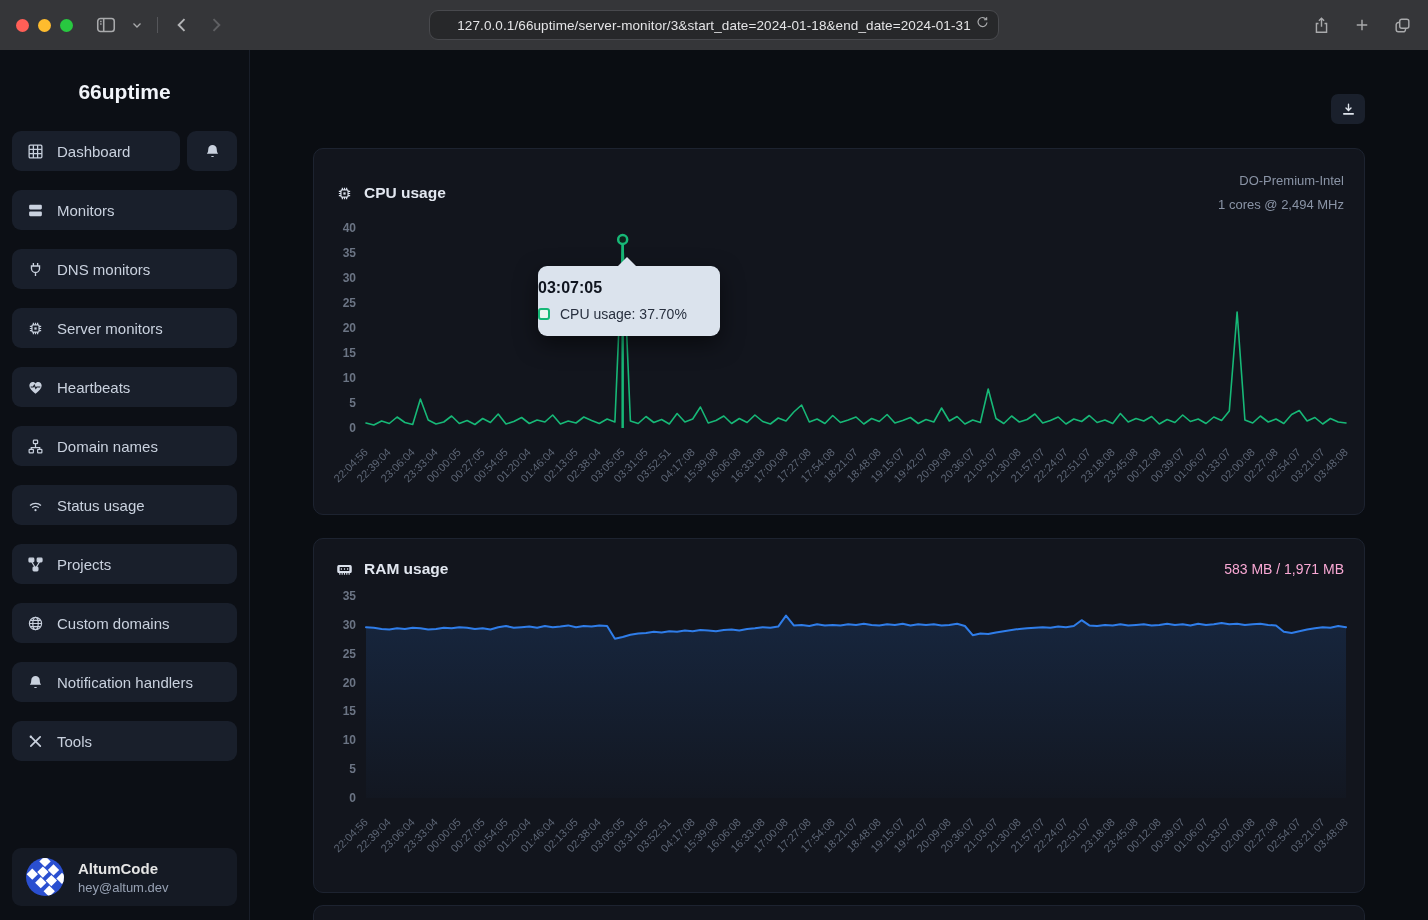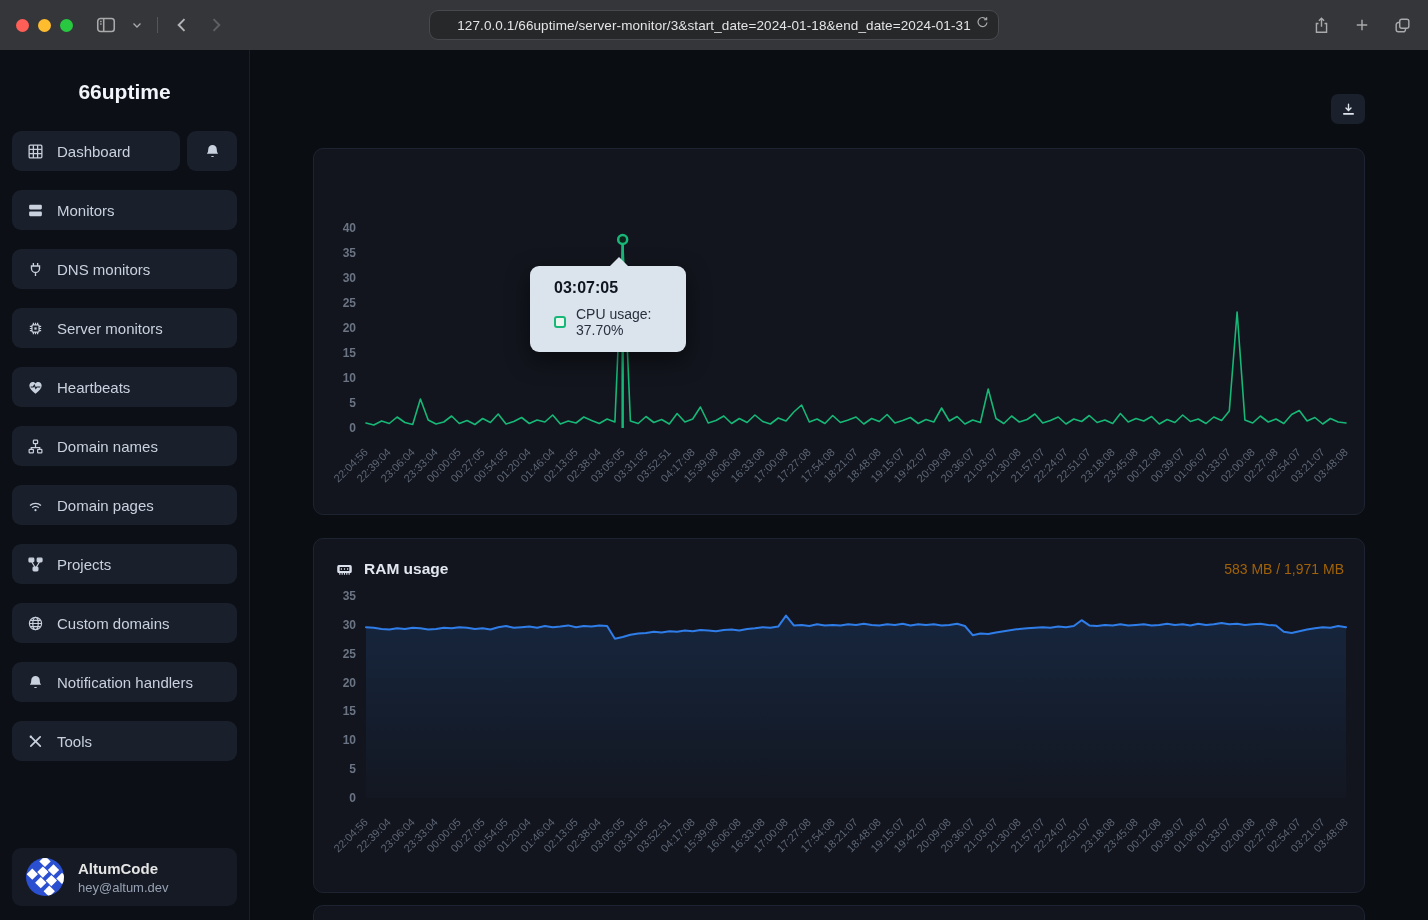--- a/index.html
+++ b/index.html
@@ -55,37 +55,37 @@
 
   .card { position:relative; background:#12151d; border:1px solid #1d2330; border-radius:10px; }
   .cpu-card { height:367px; margin-top:24px; }
   .ram-card { height:355px; margin-top:23px; }
   .card-sliver { height:15px; margin-top:12px; border-radius:10px 10px 0 0; border-bottom:none; }
 
   .card-head { display:flex; justify-content:space-between; padding:20px 20px 0 22px; }
   .card-title { display:flex; align-items:center; gap:11px; color:#e2e7f0; font-size:15.5px;
                 font-weight:600; }
   .card-meta { text-align:right; color:#8a94a6; font-size:13px; line-height:24px; }
-  .card-meta-single { color:#a16207; font-size:14px; line-height:20px; }
+  .card-meta-single { color:#f9a8d4; font-size:14px; line-height:20px; }
 
   .chart-wrap { position:absolute; left:52px; width:980px; }
   .cpu-card .chart-wrap { top:79px; height:200px; }
   .ram-card .chart-wrap { top:57px; height:202px; }
   .chart-wrap svg.series { position:absolute; inset:0; overflow:visible; }
   .y-axis { position:absolute; left:-52px; top:0; width:42px; height:100%;font-weight:bold; }
   .y-axis span { position:absolute; right:0; font-size:12px; color:#6b7484; }
   .x-axis { position:absolute; top:calc(100% + 10px); left:0; width:100%; height:72px;
             pointer-events:none; }
   .x-tick { position:absolute; top:6px; width:0; }
   .x-tick span { position:absolute; right:0; top:0; white-space:nowrap; font-size:11px;
                  color:#5e6777; transform:rotate(-45deg); transform-origin:100% 50%; }
 
   
-  .tooltip { position:absolute; left:164px; top:38px; width:156px; background:#dbe3ed;
-             border-radius:9px; padding:13px 24px 14px; box-shadow:0 8px 22px rgba(0,0,0,.5);
+  .tooltip { position:absolute; left:172px; top:38px; width:182px; background:#dbe3ed;
+             border-radius:9px; padding:13px 0 14px; box-shadow:0 8px 22px rgba(0,0,0,.5);
              z-index:5; }
   .tooltip::before { content:""; position:absolute; top:-9px; left:80px; border-left:9px solid transparent;
              border-right:9px solid transparent; border-bottom:9px solid #dbe3ed; }
   .tt-time { font-size:16px; font-weight:700; color:#10151f; margin-bottom:9px; }
   .tt-row { display:flex; align-items:center; gap:10px; font-size:14px; color:#28303f; }
   .tt-marker { width:12px; height:12px; border:2px solid #17b877; border-radius:3px;
                background:#edf5f1; flex:none; }
 </style>
 </head>
 <body>
@@ -205,21 +205,21 @@
             <rect x="15" y="16" width="6" height="5" rx="1"></rect>
             <path d="M12 8v5.5M6 16v-2.5h12V16"></path>
           </svg>
         <span>Domain names</span>
       </button>
       <button class="nav-item">
         <svg width="17" height="17" viewBox="0 0 24 24" fill="none" stroke="currentColor" stroke-width="1.9">
             <path d="M4.3 12a11.2 11.2 0 0115.4 0M7.4 15.2a7 7 0 019.2 0"></path>
             <circle cx="12" cy="18.6" r="1.5" fill="currentColor" stroke="none"></circle>
           </svg>
-        <span>Domain pages</span>
+        <span>Status usage</span>
       </button>
       <button class="nav-item">
         <svg width="17" height="17" viewBox="0 0 24 24" fill="none" stroke="currentColor" stroke-width="1.7">
             <rect x="2.8" y="3" width="6.8" height="5.4" rx="1.2" fill="currentColor"></rect>
             <rect x="14.4" y="3" width="6.8" height="5.4" rx="1.2" fill="currentColor"></rect>
             <rect x="8.6" y="15.6" width="6.8" height="5.4" rx="1.2" fill="currentColor"></rect>
             <path d="M6.8 8.4l4.4 7.2M17.6 8.4l-4.4 7.2"></path>
           </svg>
         <span>Projects</span>
       </button>
@@ -278,20 +278,34 @@
     <div class="toolbar-row">
       <button class="dl-btn">
         <svg width="15" height="15" viewBox="0 0 24 24" fill="none" stroke="currentColor" stroke-width="2.2" stroke-linecap="round">
             <path d="M12 3.5v9.5M8 9.5l4 4 4-4"></path>
             <path d="M4.5 19h15" stroke-width="2.6"></path>
           </svg>
       </button>
     </div>
 
     <section class="card cpu-card">
+      <div class="card-head">
+        <div class="card-title">
+          <svg width="17" height="17" viewBox="0 0 24 24" fill="none" stroke="#dbe1ec" stroke-width="1.7">
+              <rect x="7" y="7" width="10" height="10" rx="1.5"></rect>
+              <rect x="10.4" y="10.4" width="3.2" height="3.2" fill="#dbe1ec" stroke="none"></rect>
+              <path d="M9 7V4M12 7V4M15 7V4M9 20v-3M12 20v-3M15 20v-3M7 9H4M7 12H4M7 15H4M20 9h-3M20 12h-3M20 15h-3"></path>
+            </svg>
+          <span>CPU usage</span>
+        </div>
+        <div class="card-meta">
+          <div>DO-Premium-Intel</div>
+          <div>1 cores @ 2,494 MHz</div>
+        </div>
+      </div>
       <div class="chart-wrap">
           <svg class="series" width="980" height="200" viewBox="0 0 980 200">
             <polyline points="0.0,195.0 7.8,197.0 15.6,193.0 23.3,195.5 31.1,189.0 38.9,194.5 46.7,196.5 54.4,171.0 62.2,192.0 70.0,196.0 77.8,194.0 85.6,188.0 93.3,195.5 101.1,192.5 108.9,196.5 116.7,190.5 124.4,194.5 132.2,186.0 140.0,196.0 147.8,193.5 155.6,189.5 163.3,195.5 171.1,192.0 178.9,194.0 186.7,187.0 194.4,196.0 202.2,193.0 210.0,195.0 217.8,189.0 225.6,192.5 233.3,195.5 241.1,191.0 248.9,194.0 256.7,11.5 264.4,193.0 272.2,195.5 280.0,188.5 287.8,194.5 295.6,191.5 303.3,196.0 311.1,185.5 318.9,194.0 326.7,191.0 334.4,179.0 342.2,195.0 350.0,192.5 357.8,188.0 365.6,195.5 373.3,190.5 381.1,194.5 388.9,187.0 396.7,193.5 404.4,196.0 412.2,190.0 420.0,193.0 427.8,184.0 435.6,177.0 443.3,194.0 451.1,191.0 458.9,195.5 466.7,187.5 474.4,194.5 482.2,192.0 490.0,189.0 497.8,196.0 505.6,190.5 513.3,193.5 521.1,186.5 528.9,195.0 536.7,192.5 544.4,189.5 552.2,195.5 560.0,191.5 567.8,194.0 575.6,180.0 583.3,193.0 591.1,188.5 598.9,196.0 606.7,192.0 614.4,194.5 622.2,161.0 630.0,190.5 637.8,195.5 645.6,188.0 653.3,194.0 661.1,191.5 668.9,186.0 676.7,195.0 684.4,192.5 692.2,189.0 700.0,196.0 707.8,191.0 715.6,193.5 723.3,187.5 731.1,194.5 738.9,192.0 746.7,195.5 754.4,185.5 762.2,194.0 770.0,190.5 777.8,193.0 785.6,188.5 793.3,196.0 801.1,191.5 808.9,194.5 816.7,187.0 824.4,193.5 832.2,191.0 840.0,195.5 847.8,189.0 855.6,192.5 863.3,183.0 871.1,84.0 878.9,192.0 886.7,195.0 894.4,188.0 902.2,194.0 910.0,191.0 917.8,195.5 925.6,186.5 933.3,182.5 941.1,193.0 948.9,189.5 956.7,196.0 964.4,190.5 972.2,194.0 980.0,195.0" fill="none" stroke="#17b877" stroke-width="1.6" stroke-linejoin="round" stroke-linecap="round"></polyline>
             <line x1="256.6666666666667" y1="11.499999999999972" x2="256.6666666666667" y2="200" stroke="#17b877" stroke-width="2.5"></line>
             <circle cx="256.6666666666667" cy="11.499999999999972" r="4.5" fill="#0c231b" stroke="#17b877" stroke-width="2.5"></circle>
           </svg>
         <div class="y-axis">
             <span style="top: -7px;">40</span>
             <span style="top: 18px;">35</span>
             <span style="top: 43px;">30</span>

